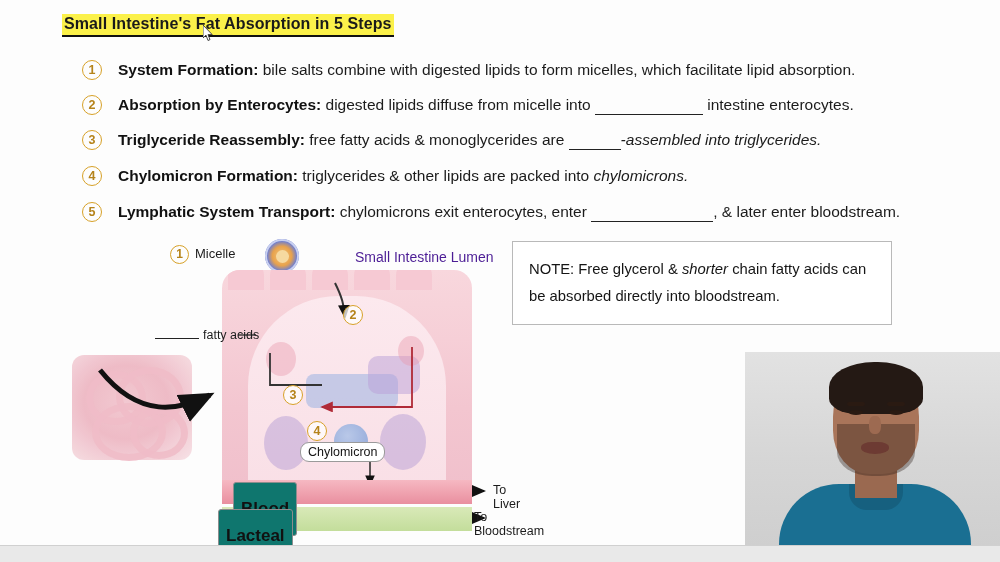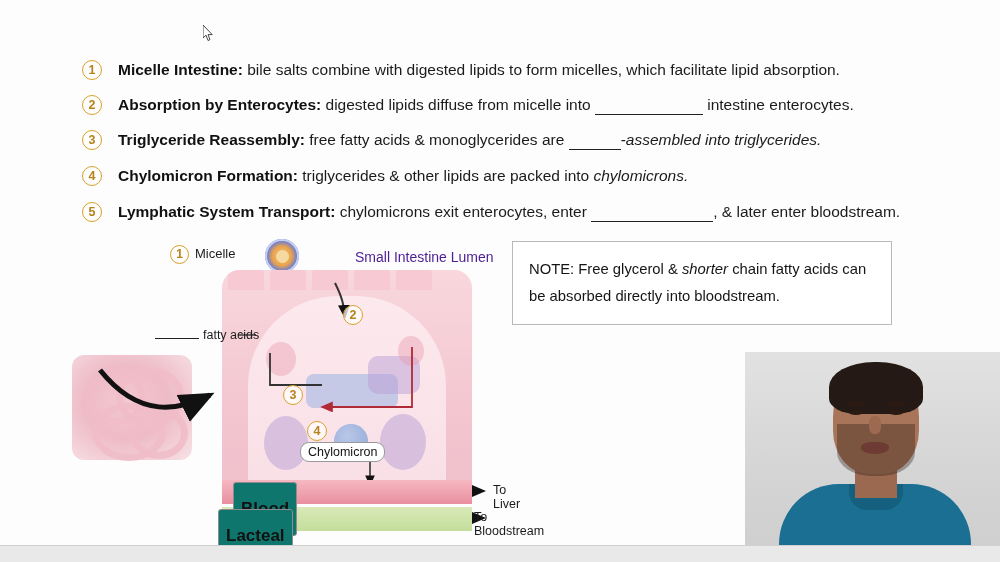--- a/index.html
+++ b/index.html
@@ -384,30 +384,31 @@
     width: 78px; height: 52px;
     border-radius: 0 0 45% 45%;
     background: rgba(40,26,19,0.35);
   }
 </style>
 </head>
 <body>
 
 <div id="slide">
 
+  <div id="title">Small Intestine's Fat Absorption in 5 Steps</div>
   <div id="cursor">
     <svg viewBox="0 0 11 16" width="11" height="16">
       <path d="M0,0 L0,13 L3,10.2 L5,15.5 L7,14.6 L5,9.6 L9.2,9.6 Z" fill="#ffffff" stroke="#333" stroke-width="0.9"></path>
     </svg>
   </div>
 
   <div class="step" id="step1">
     <div class="num">1</div>
     <div class="txt">
-      <b>Micelle Intestine:</b><span> bile salts combine with digested lipids to form micelles, which facilitate lipid absorption.</span>
+      <b>System Formation:</b><span> bile salts combine with digested lipids to form micelles, which facilitate lipid absorption.</span>
     </div>
   </div>
 
   <div class="step" id="step2">
     <div class="num">2</div>
     <div class="txt">
       <b>Absorption by Enterocytes:</b><span> digested lipids diffuse from micelle into </span><span class="blank" style="width:108px"></span><span> intestine enterocytes.</span>
     </div>
   </div>
 

